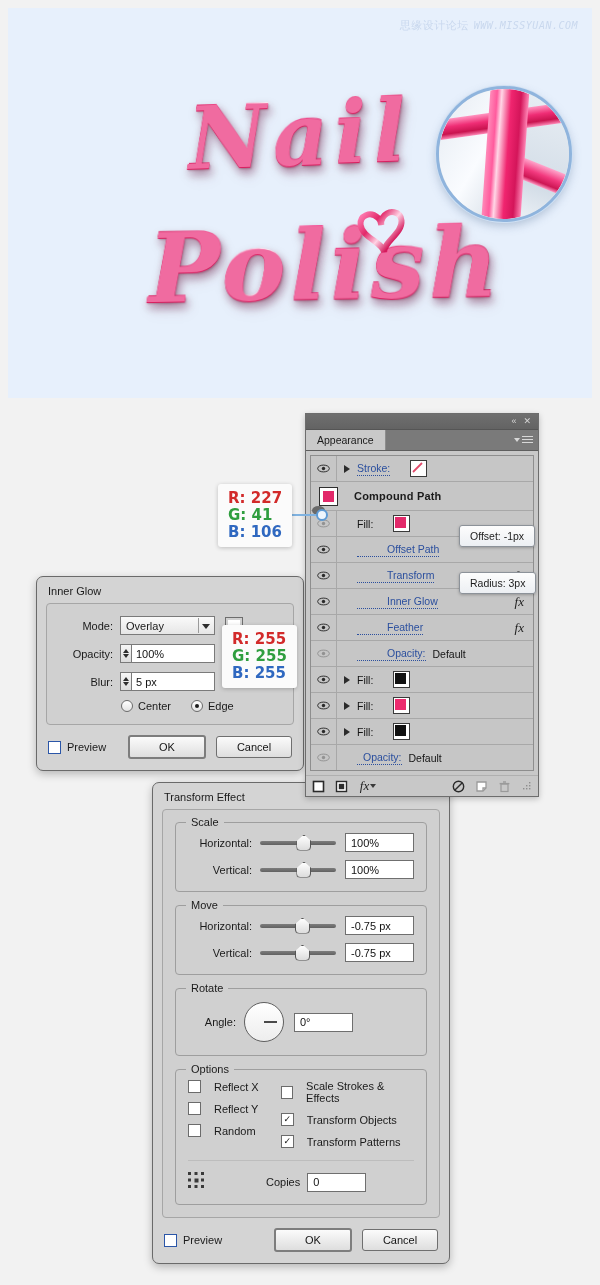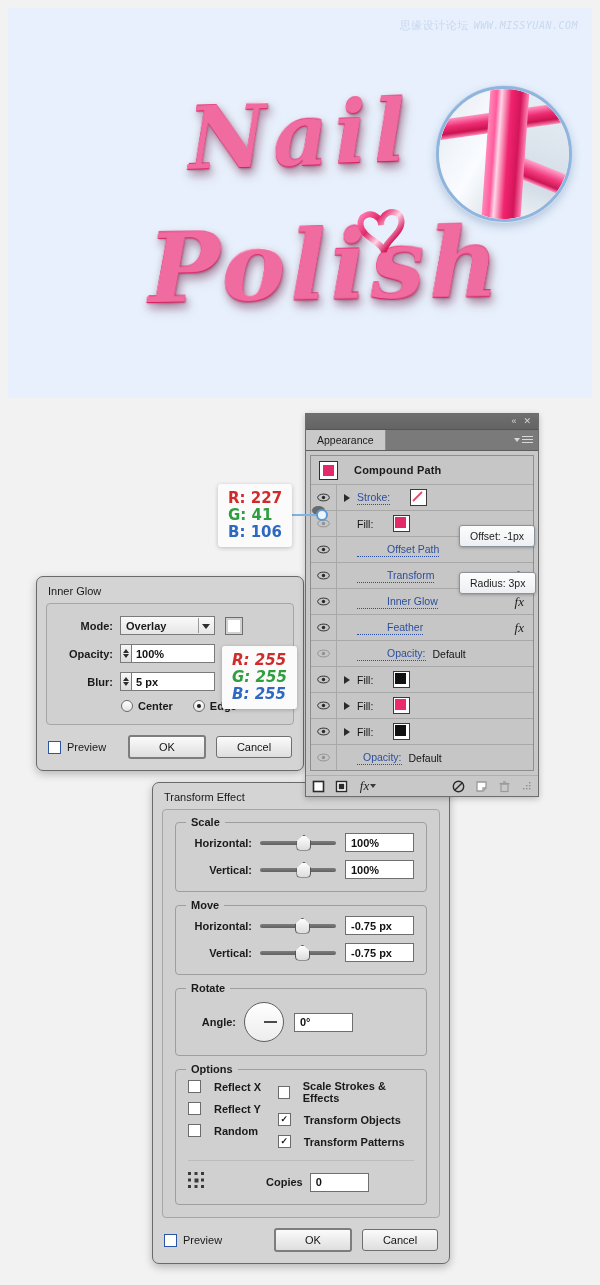--- a/index.html
+++ b/index.html
@@ -185,21 +185,21 @@
     box-shadow:0 1px 4px rgba(0,0,0,.22);
     padding:6px 10px 7px 10px;
     font-weight:bold;font-size:15px;line-height:1.12;
     white-space:nowrap;
     font-family:"DejaVu Sans",sans-serif;
   }
   .rgb-callout .r{color:#d22a2a;}
   .rgb-callout .g{color:#2f9e3f;}
   .rgb-callout .b{color:#2f68c0;}
   .rgb-1{left:218px;top:484px;}
-  .rgb-2{left:222px;top:646px;font-style:italic;}
+  .rgb-2{left:222px;top:625px;}
 
   .leader{position:absolute;z-index:8;}
   .leader-line{position:absolute;height:2px;background:#7fb2e0;}
   .leader-dot{
     position:absolute;width:8px;height:8px;border-radius:50%;
     border:2px solid #5d9ad4;background:#eef6fd;
   }
   .leader-knob{
     position:absolute;width:13px;height:9px;border-radius:50%;
     background:#6a6a6a;
@@ -210,21 +210,20 @@
     position:absolute;background:#d4d4d4;
     border:1px solid #6a6a6a;border-radius:7px;
     box-shadow:0 3px 9px rgba(0,0,0,.25);
     font-size:11px;color:#1a1a1a;
   }
   .dlg-title{padding:8px 11px 6px 11px;font-size:11px;color:#1a1a1a;}
   .dlg-inner{
     margin:0 9px 10px 9px;background:#d0d0d0;
     border:1px solid #a6a6a6;border-radius:4px;
     padding:12px 12px 12px 12px;
-    font-weight:bold;
   }
 
   .inner-glow{left:36px;top:576px;width:266px;}
   .field-row{display:flex;align-items:center;margin-bottom:9px;}
   .field-lbl{width:54px;text-align:right;margin-right:7px;font-size:11px;}
   .select{
     width:88px;height:17px;background:linear-gradient(#fafafa,#e6e6e6);
     border:1px solid #7a7a7a;display:flex;align-items:center;
     font-size:11px;padding-left:5px;position:relative;
   }
@@ -367,44 +366,44 @@
           <i></i>
           <i></i>
           <i></i>
         </span>
     </div>
   </div>
 
   <div class="panel-body">
     <div class="rowlist">
 
-      <div class="arow header">
-        <div class="swatch-title">
-            <i style="background:#e2296a"></i>
-          </div>
-        <div class="title-text">Compound Path</div>
-      </div>
-
       <div class="arow">
         <div class="eye-cell">
           <svg class="eye" viewBox="0 0 16 10">
               <ellipse cx="8" cy="5" rx="7.2" ry="4.2" fill="none" stroke="#2a2a2a" stroke-width="1.2"></ellipse>
               <circle cx="8" cy="5" r="2.1" fill="#2a2a2a"></circle>
             </svg>
         </div>
         <div class="disc-cell">
             <span class="arrow-r"></span>
           </div>
         <span class="lbl-link">Stroke:</span>
         <span class="swatch-box" style="margin-left:20px">
           <svg viewBox="0 0 11 11" style="width:11px;height:11px;display:block;margin:1px">
               <rect width="11" height="11" fill="#fff"></rect>
               <line x1="1" y1="10" x2="10" y2="1" stroke="#e24a6a" stroke-width="1.8"></line>
             </svg>
         </span>
+      </div>
+
+      <div class="arow header">
+        <div class="swatch-title">
+            <i style="background:#e2296a"></i>
+          </div>
+        <div class="title-text">Compound Path</div>
       </div>
 
       <div class="arow">
         <div class="eye-cell">
           <svg class="eye dim" viewBox="0 0 16 10">
               <ellipse cx="8" cy="5" rx="7.2" ry="4.2" fill="none" stroke="#2a2a2a" stroke-width="1.2"></ellipse>
               <circle cx="8" cy="5" r="2.1" fill="#2a2a2a"></circle>
             </svg>
         </div>
         <div class="disc-cell"></div>

